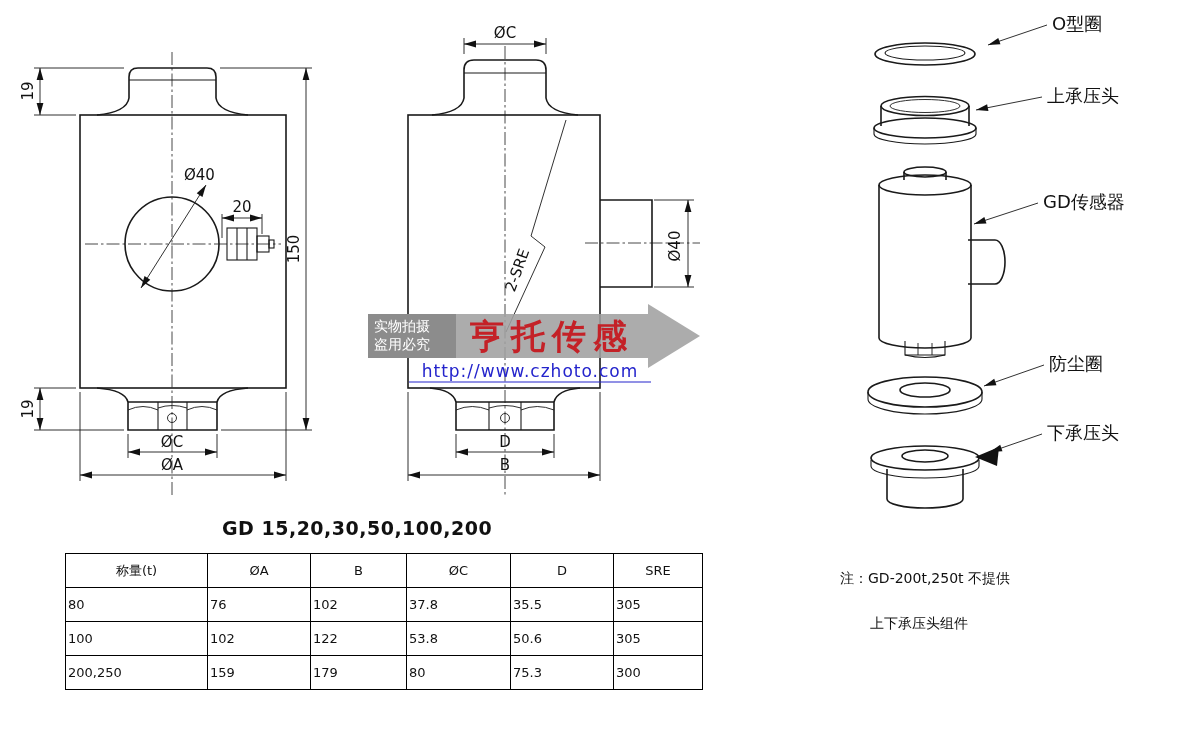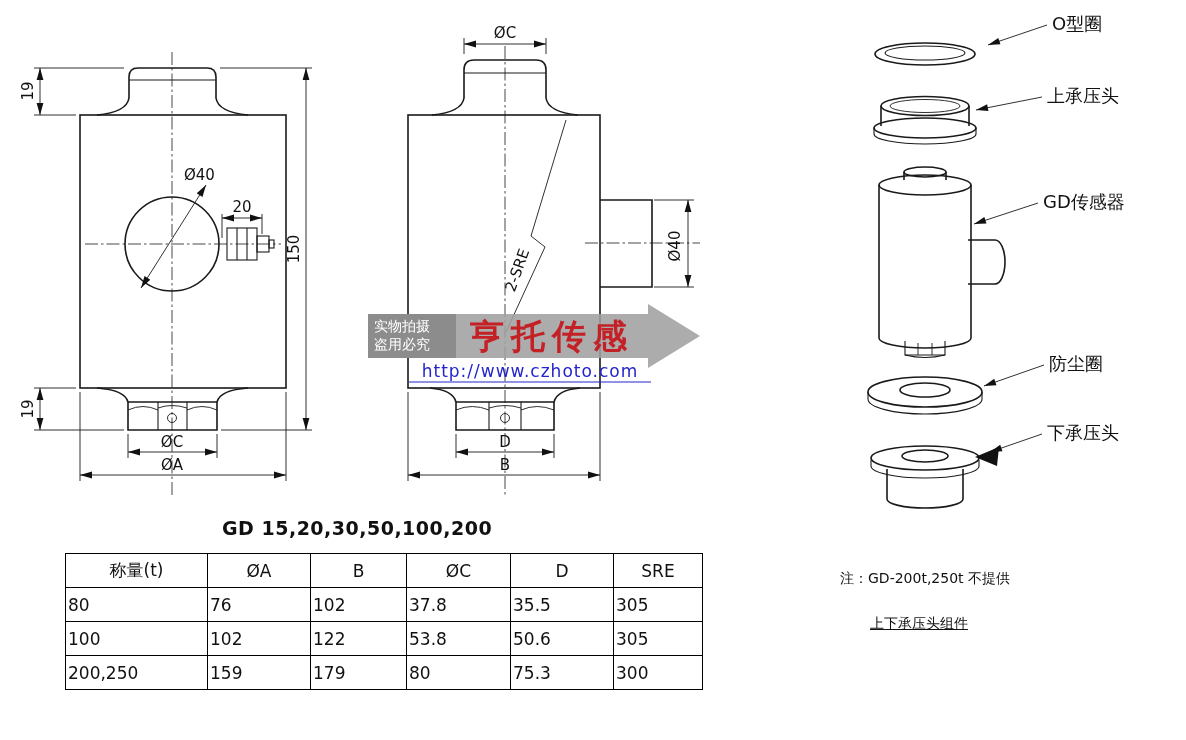--- a/index.html
+++ b/index.html
@@ -17,25 +17,25 @@
   text.lblt { font:18px "DejaVu Sans", sans-serif; fill:#111; }
   text.wm-stamp { font:14px "DejaVu Sans", sans-serif; fill:#ffffff; }
   text.wm-brand { font:bold 34px "DejaVu Sans", sans-serif; fill:#c42127; letter-spacing:7px; }
   text.wm-url   { font:17px "DejaVu Sans", sans-serif; fill:#2424cc; letter-spacing:1px; }
 
   .title { position:absolute; left:222px; top:505px; font-size:19px; font-weight:bold; letter-spacing:.5px;margin-top:12px; }
 
   .spec-table { position:absolute; left:65px; top:553px; border-collapse:collapse; table-layout:fixed; }
   .spec-table th, .spec-table td {
     border:1.4px solid #000; height:34px; vertical-align:middle;
-    font-size:17px; font-weight:normal; padding:0 2px; white-space:nowrap;
+    font-size:13px; font-weight:normal; padding:0 2px; white-space:nowrap;
   }
 
   .note { position:absolute; left:840px; top:556px; font-size:14px; line-height:45px; }
-  .note .l2 { padding-left:30px;text-decoration:underline; }
+  .note .l2 { padding-left:30px; }
 </style>
 </head>
 <body>
 
 <div class="canvas">
 
   <svg class="drawing" width="1186" height="545" viewBox="0 0 1186 545">
     <defs>
       <marker id="aE" markerUnits="userSpaceOnUse" markerWidth="14" markerHeight="10" refX="13" refY="5" orient="auto">
         <path d="M1,1.6 L13,5 L1,8.4 Z" fill="#111"></path>

